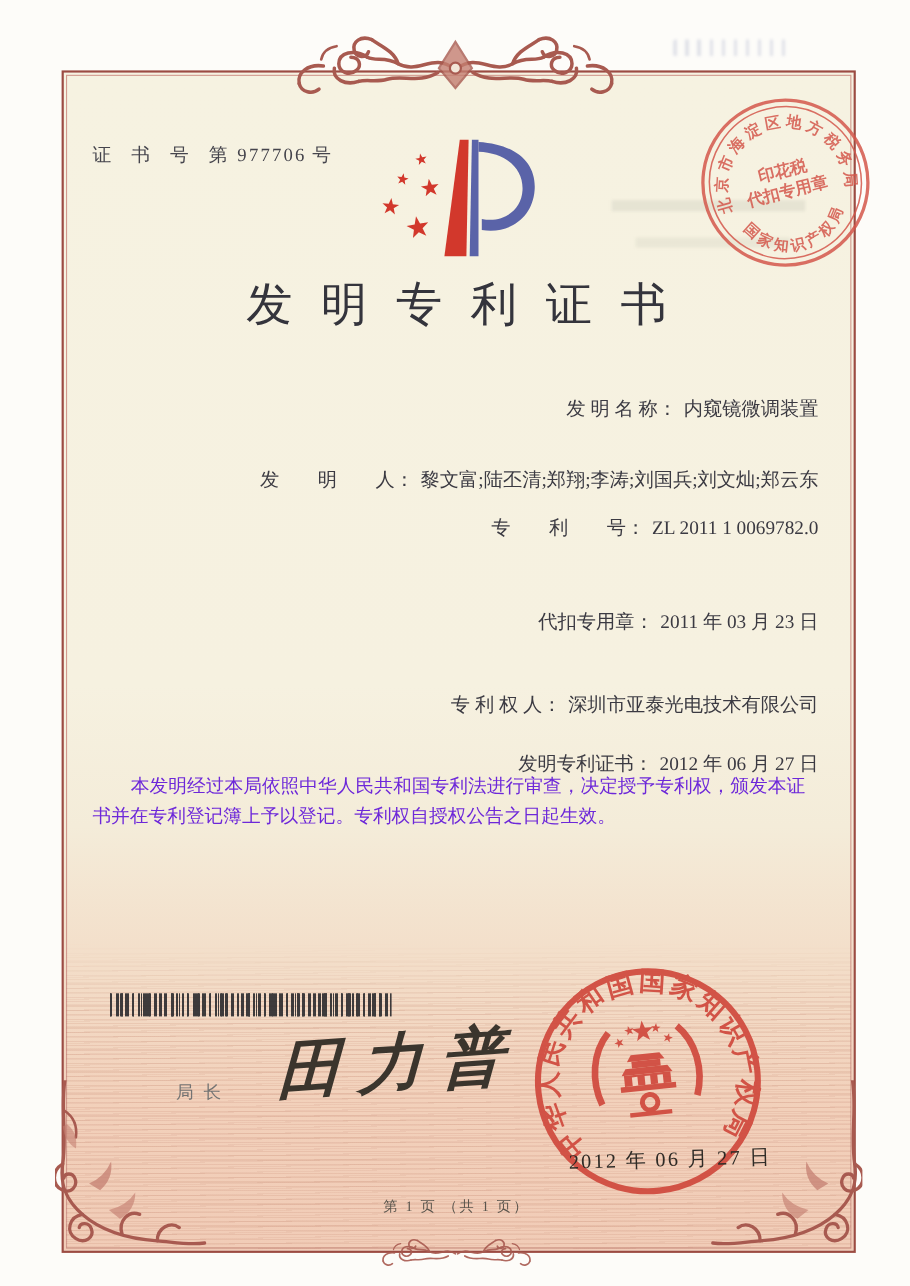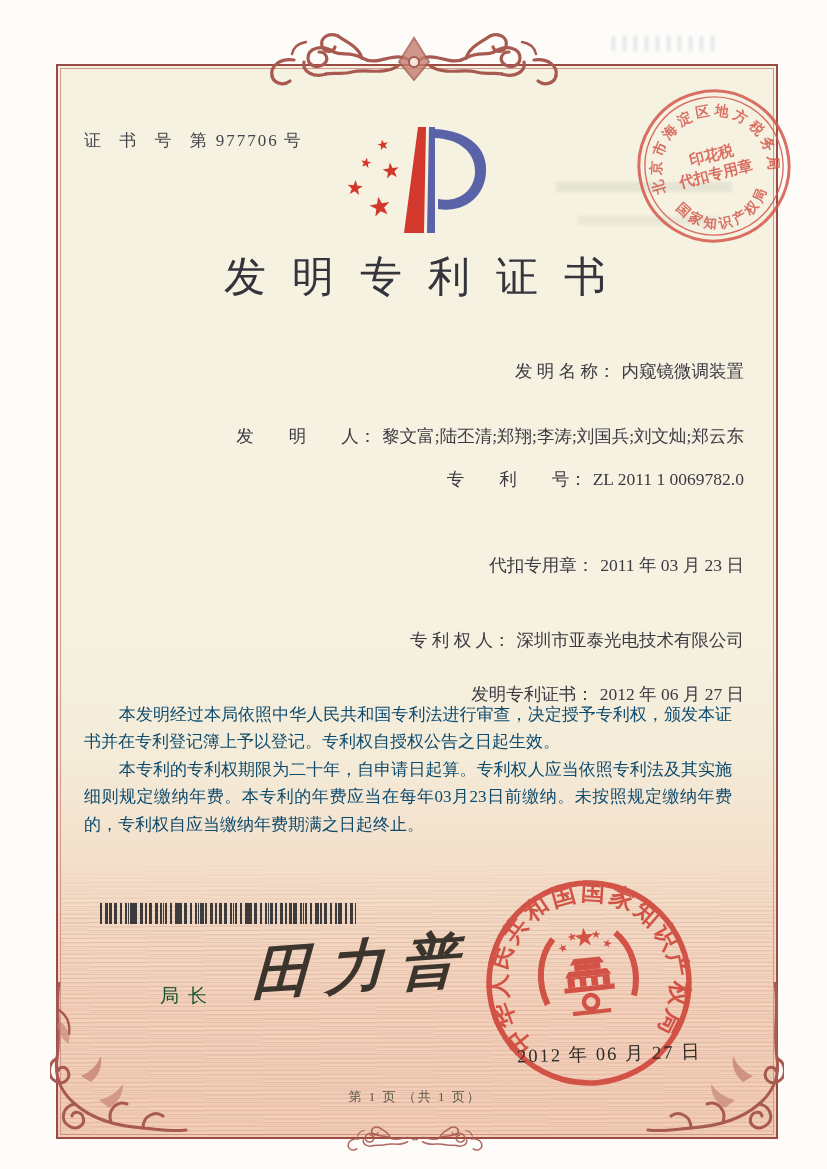--- a/index.html
+++ b/index.html
@@ -28,30 +28,30 @@
   .cert-no .suf{margin-left:5px;}
 
   .title{position:absolute;left:56px;top:249px;width:718px;text-align:center;
          font-size:42px;color:#34343c;letter-spacing:.62em;text-indent:.62em;font-weight:400;}
 
   .field{position:absolute;left:84px;width:660px;font-size:17.5px;color:#3b3a42;text-align:right;}
   .field .lab{display:inline-block;min-width:122px;white-space:pre;}
   .field .val{margin-left:6px;}
 
   .paras{position:absolute;left:84px;top:701px;width:648px;font-size:17px;
-         line-height:27.4px;text-align:justify;color:#0c4a6e;}
+         line-height:27.4px;text-align:justify;color:#6d28d9;}
   .paras p{margin:0;text-indent:2.05em;}
 
   .barcode{position:absolute;left:100px;top:903px;width:256px;height:21px;opacity:.88;
      background:
       repeating-linear-gradient(90deg,#26262a 0 2px,transparent 2px 5px),
       repeating-linear-gradient(90deg,#26262a 0 1px,transparent 1px 7px),
       repeating-linear-gradient(90deg,transparent 0 9px,#26262a 9px 12px,transparent 12px 23px);}
 
-  .sig-label{position:absolute;left:160px;top:983px;font-size:19px;letter-spacing:9px;color:#14532d;}
+  .sig-label{position:absolute;left:160px;top:983px;font-size:16px;letter-spacing:9px;color:#737373;}
   .sig-name{position:absolute;left:252px;top:928px;font-size:58px;color:#3b352d;
             font-style:italic;font-weight:600;letter-spacing:16px;
             transform:rotate(-4deg) skewX(-6deg);font-family:"DejaVu Serif",serif;}
 
   .seal-date{position:absolute;left:517px;top:1041px;font-size:18.5px;color:#2f2b26;
              letter-spacing:2px;transform:rotate(-1.5deg);}
 
   .footer{position:absolute;left:56px;top:1088px;width:718px;text-align:center;
           font-size:13px;letter-spacing:2px;color:#5a554d;}
 
@@ -172,21 +172,20 @@
 </div>
 <div class="field" style="top:628px">
   <span class="lab">专 利 权 人</span><span>：</span><span class="val">深圳市亚泰光电技术有限公司</span>
 </div>
 <div class="field" style="top:682px">
   <span class="lab">发明专利证书</span><span>：</span><span class="val">2012 年 06 月 27 日</span>
 </div>
 
 <div class="paras">
   <p>本发明经过本局依照中华人民共和国专利法进行审查，决定授予专利权，颁发本证书并在专利登记簿上予以登记。专利权自授权公告之日起生效。</p>
-  <p>本专利的专利权期限为二十年，自申请日起算。专利权人应当依照专利法及其实施细则规定缴纳年费。本专利的年费应当在每年03月23日前缴纳。未按照规定缴纳年费的，专利权自应当缴纳年费期满之日起终止。</p>
 </div>
 
 <div class="barcode"></div>
 
 <div class="sig-label">局长</div>
 <div class="sig-name">田力普</div>
 
 <svg class="big-seal" viewBox="0 0 210 210">
   <circle cx="105" cy="105" r="99" fill="none" stroke="#d0493d" stroke-width="5.5"></circle>
   <defs>

